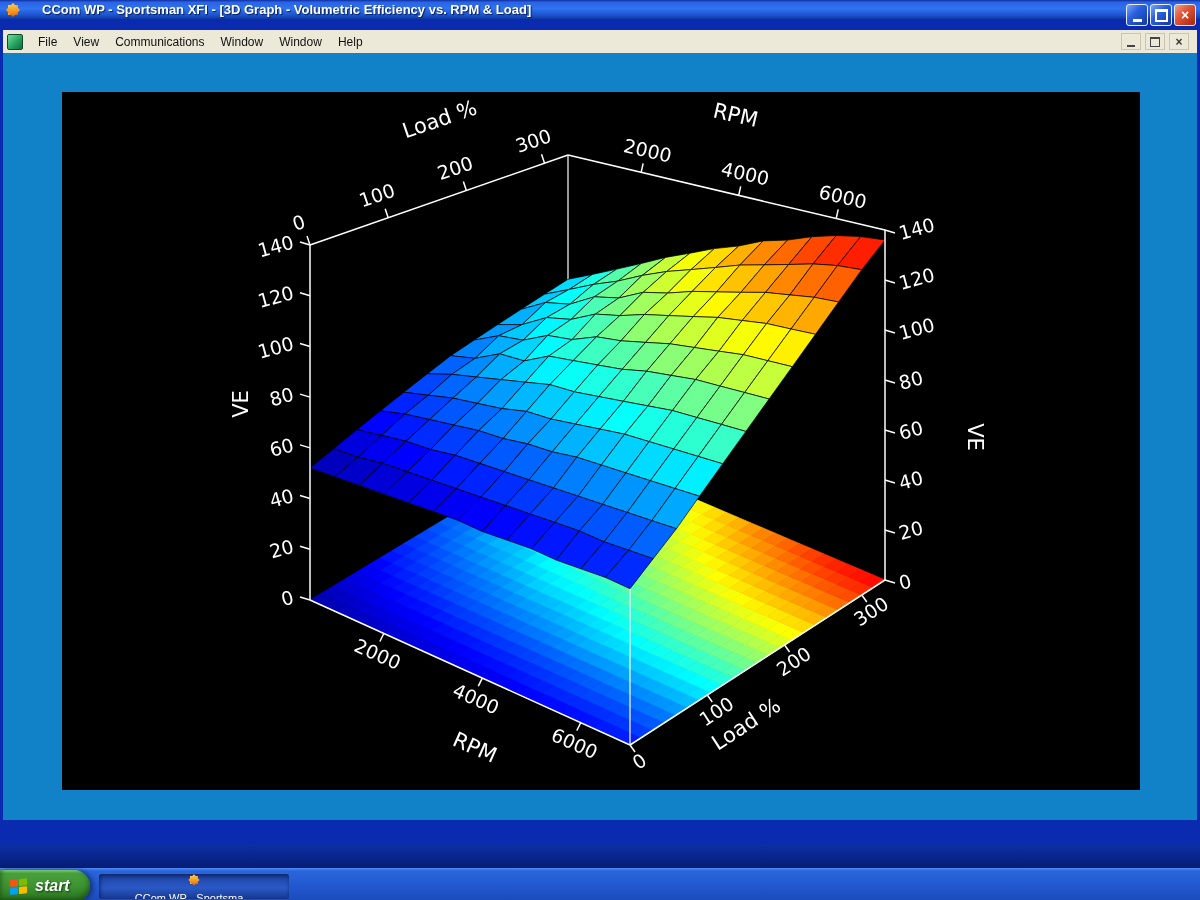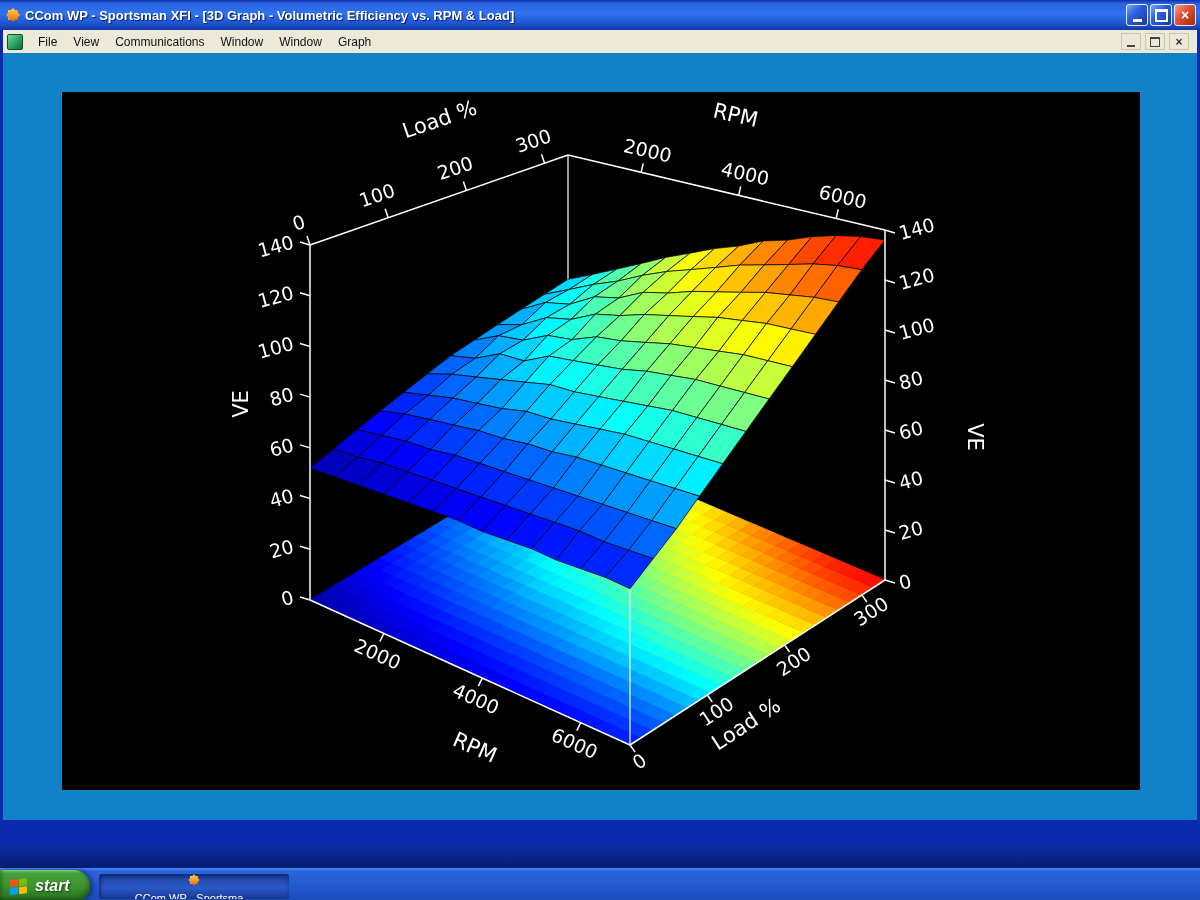--- a/index.html
+++ b/index.html
@@ -1,22 +1,22 @@
 <!DOCTYPE html>
 <html><head>
 <meta charset="utf-8">
 <style>
   html,body{margin:0;padding:0;background:#000;}
   #screen{position:relative;width:1200px;height:900px;overflow:hidden;
           background:#0a2ab0;font-family:"Liberation Sans","DejaVu Sans",sans-serif;}
 
   
-  .titlebar{position:absolute;left:0;top:0;width:1200px;height:30px;
+  .titlebar{position:absolute;left:0;top:0;width:1200px;height:19px;
     background:linear-gradient(180deg,#0f2fa4 0%,#2a63e4 12%,#2f73f0 45%,#1c50cc 82%,#12389e 100%);
-    display:flex;align-items:center;color:#fff;}
+    display:flex;align-items:center;color:#fff;gap:17px;}
   .star8{position:relative;width:12px;height:12px;margin:0 6px 0 7px;flex:0 0 auto;}
   .star8::before,.star8::after{content:"";position:absolute;inset:1px;
     background:linear-gradient(135deg,#ffd24a,#f08a1e 70%,#c95f08);}
   .star8::after{transform:rotate(45deg);}
   .title-text{font-weight:bold;font-size:13px;text-shadow:1px 1px 1px #07205e;white-space:nowrap;}
   .win-controls{position:absolute;right:4px;top:4px;display:flex;gap:2px;}
   .wbtn{width:22px;height:22px;border-radius:3px;border:1px solid #e6ecfb;box-sizing:border-box;
     display:flex;align-items:center;justify-content:center;color:#fff;font-size:14px;font-weight:bold;}
   .wbtn.min,.wbtn.rest{background:linear-gradient(135deg,#7aa7f8,#2a5fe0 40%,#16379e);}
   .wbtn.close{background:linear-gradient(135deg,#f2a08a,#e35538 40%,#a52606);}
@@ -121,21 +121,21 @@
     </div>
   </div>
 
   <div class="menubar">
     <span class="doc-icon"></span>
     <span class="menu-item">File</span>
     <span class="menu-item">View</span>
     <span class="menu-item">Communications</span>
     <span class="menu-item">Window</span>
     <span class="menu-item">Window</span>
-    <span class="menu-item">Graph</span>
+    <span class="menu-item">Help</span>
     <div class="mdi-controls">
       <span class="mdibtn">
           <span class="bar"></span>
         </span>
       <span class="mdibtn">
           <span class="box"></span>
         </span>
       <span class="mdibtn closex">×</span>
     </div>
   </div>

